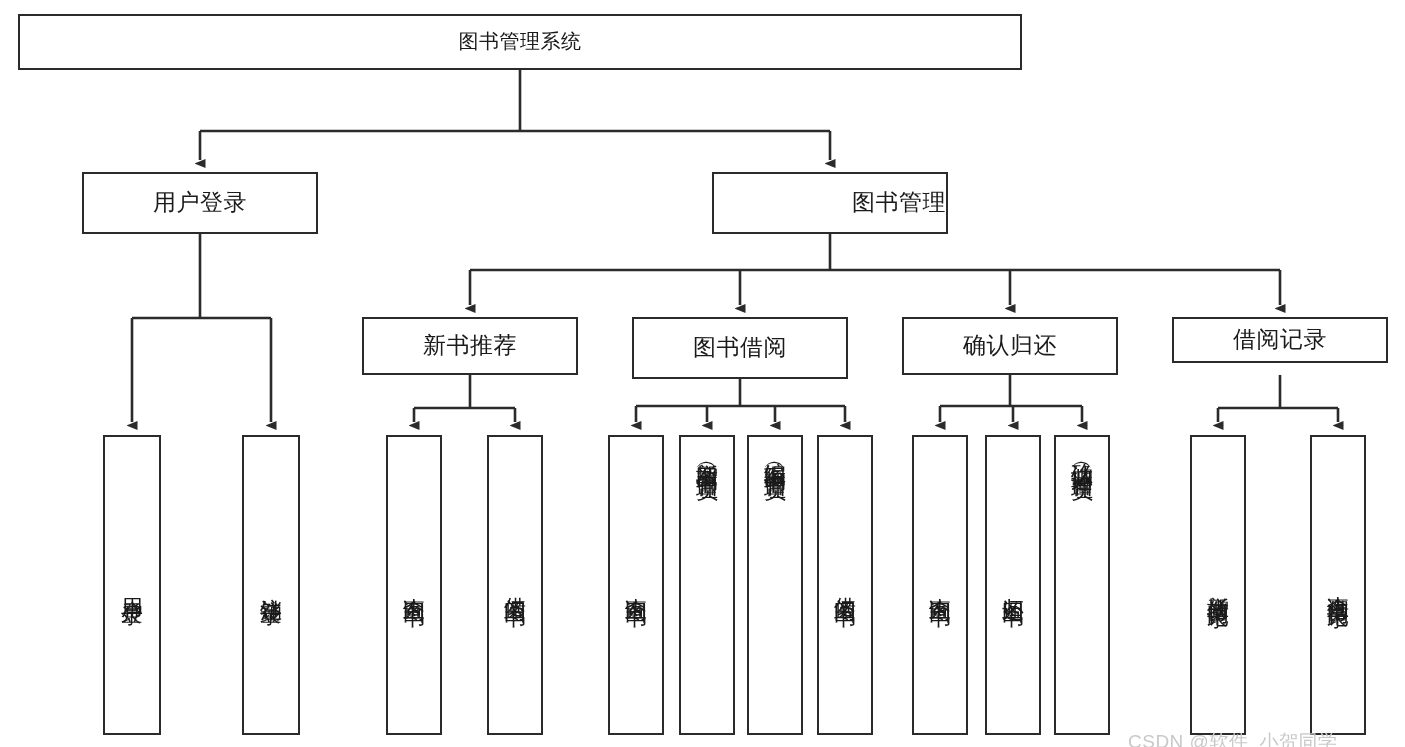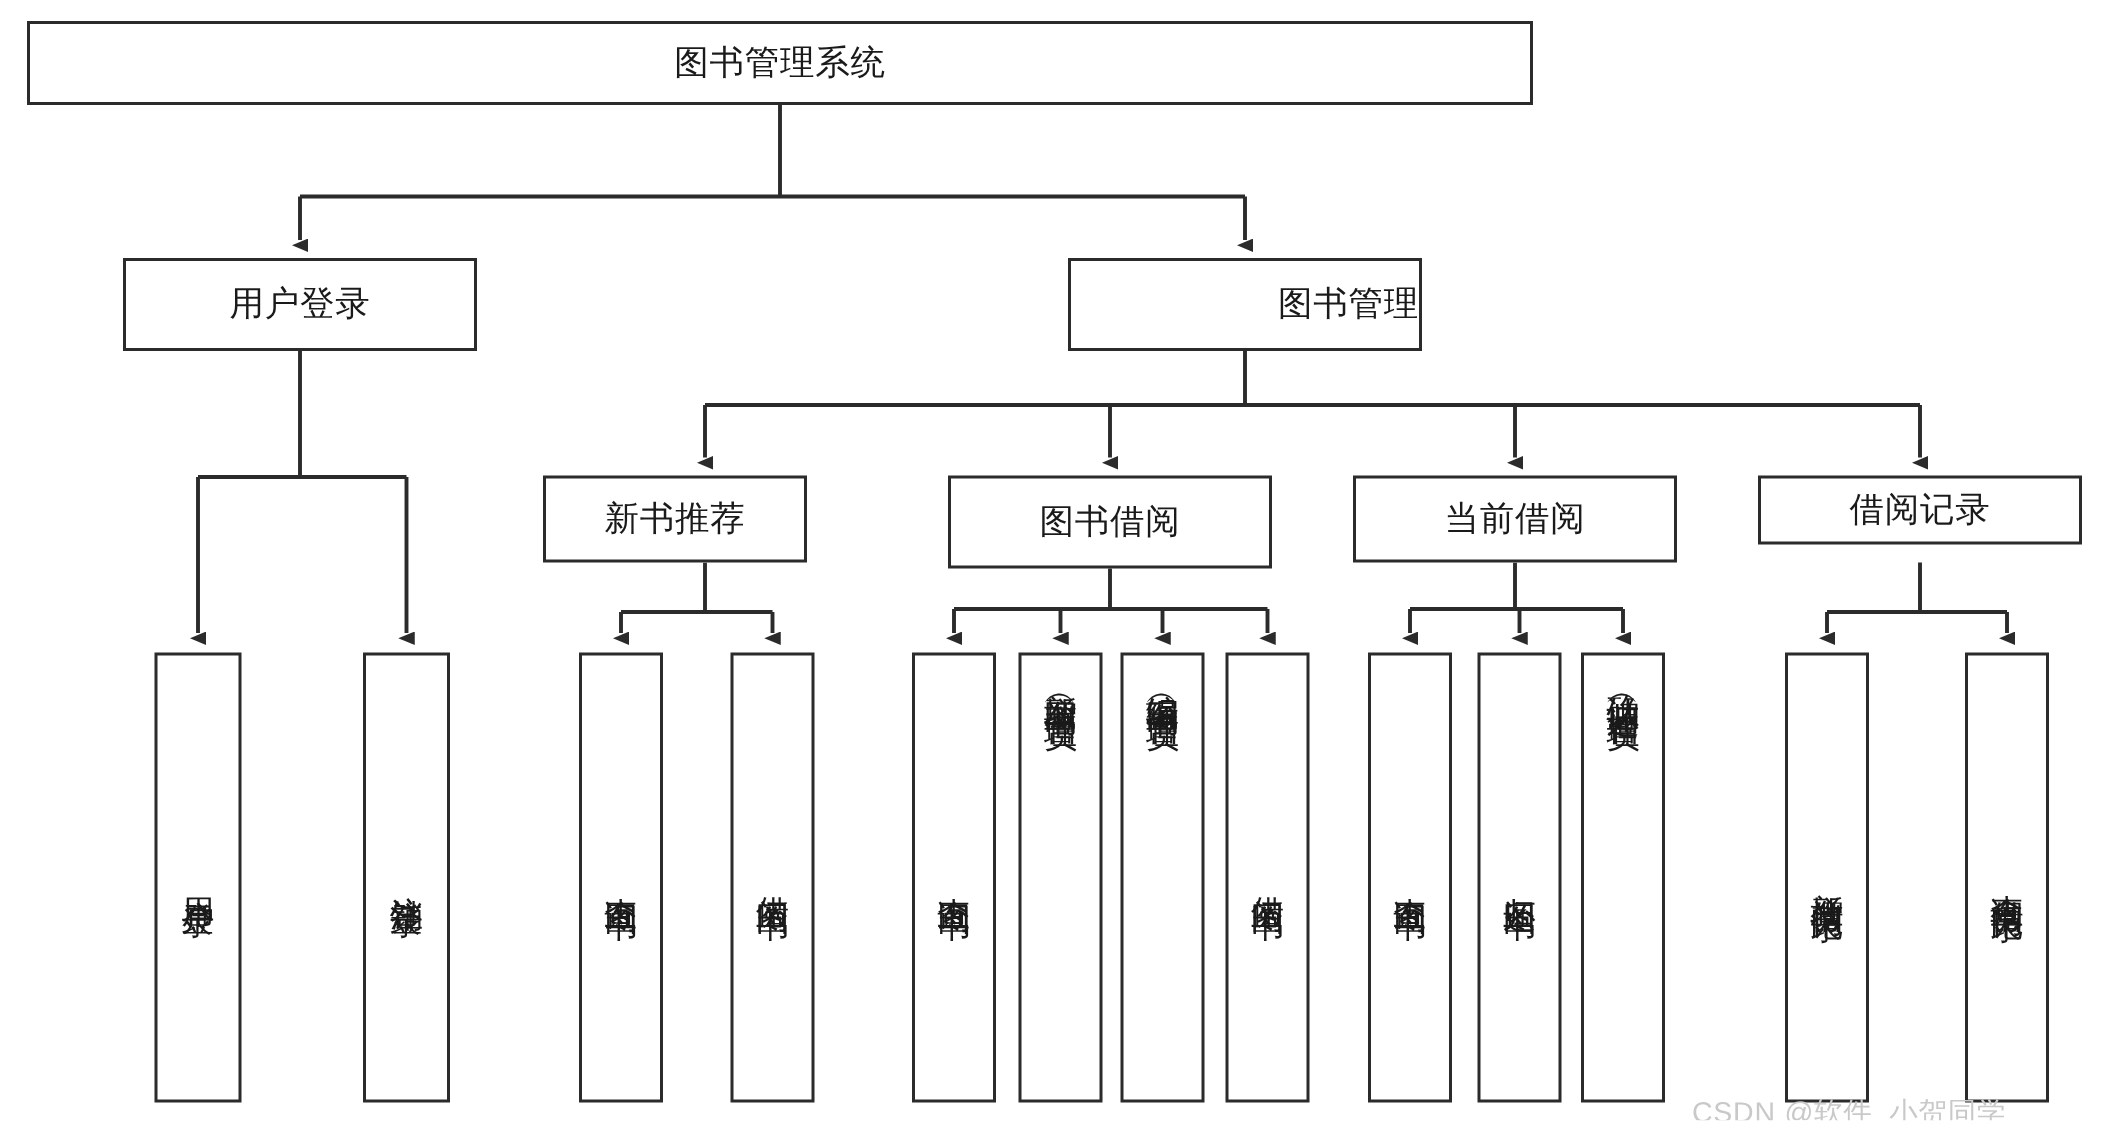--- a/index.html
+++ b/index.html
@@ -38,21 +38,21 @@
     display: block;
     text-align: center;
     line-height: 1.18;
     white-space: pre;
   }
   .node.horiz .label {
     font-size: 23px;
     letter-spacing: 0.5px;
   }
   .node.root .label {
-    font-size: 23px;
+    font-size: 20px;
     letter-spacing: 0.5px;
   }
   .node.vert {
     align-items: center;
     justify-content: center;
   }
   .node.vert .label {
     writing-mode: vertical-rl;
     text-orientation: upright;
     font-size: 22px;
@@ -131,28 +131,28 @@
     <span class="label">图书管理系统</span>
   </div>
 
   <div class="node horiz" style="left:82px; top:172px; width:236px; height:62px;">
     <span class="label">用户登录</span>
   </div>
   <div class="node horiz" style="left:712px; top:172px; width:236px; height:62px;justify-content:flex-end;">
     <span class="label">图书管理</span>
   </div>
 
-  <div class="node horiz" style="left:362px; top:317px; width:176px; height:58px;">
+  <div class="node horiz" style="left:362px; top:317px; width:216px; height:58px;">
     <span class="label">新书推荐</span>
   </div>
   <div class="node horiz" style="left:632px; top:317px; width:216px; height:62px;">
     <span class="label">图书借阅</span>
   </div>
   <div class="node horiz" style="left:902px; top:317px; width:216px; height:58px;">
-    <span class="label">当前借阅</span>
+    <span class="label">确认归还</span>
   </div>
   <div class="node horiz" style="left:1172px; top:317px; width:216px; height:46px;">
     <span class="label">借阅记录</span>
   </div>
 
   <div class="node vert" style="left:103px; top:435px; width:58px; height:300px;">
     <span class="label">用户登录</span>
   </div>
   <div class="node vert" style="left:242px; top:435px; width:58px; height:300px;">
     <span class="label">注销登录</span>

